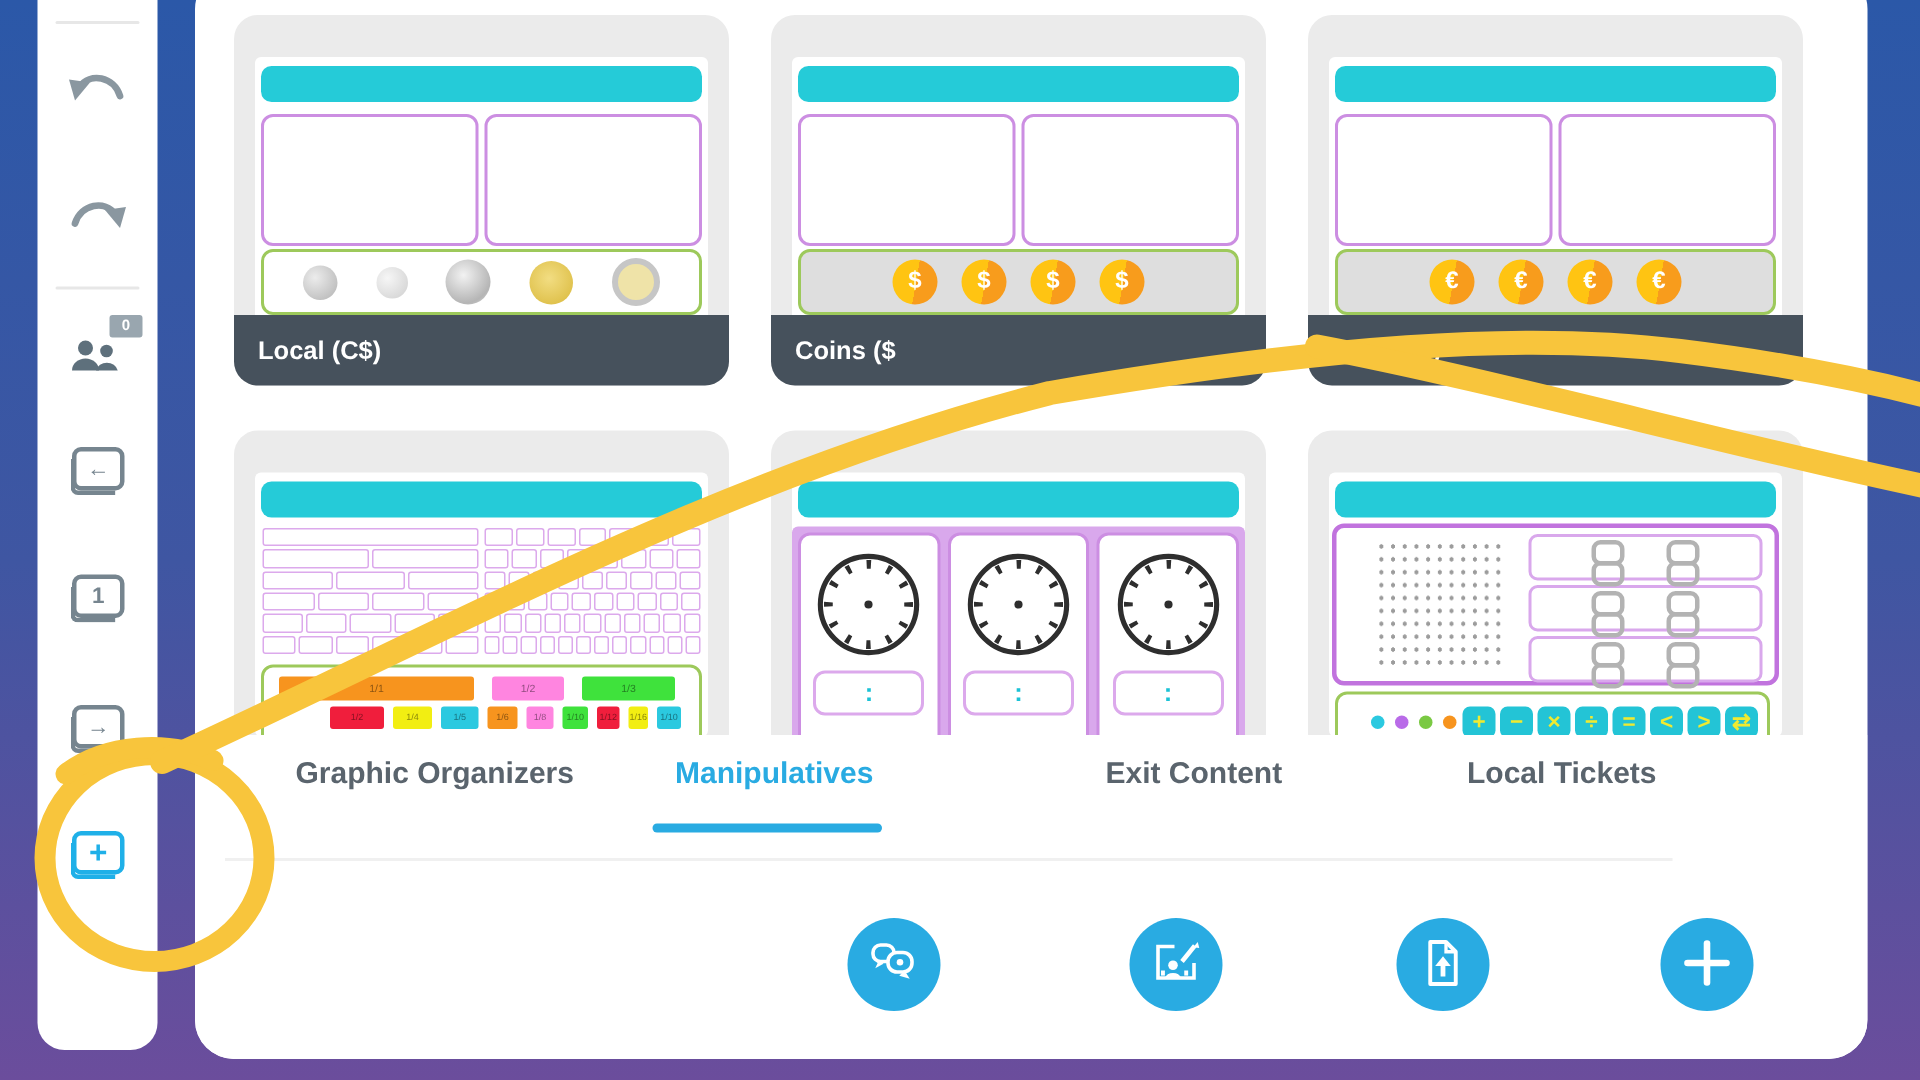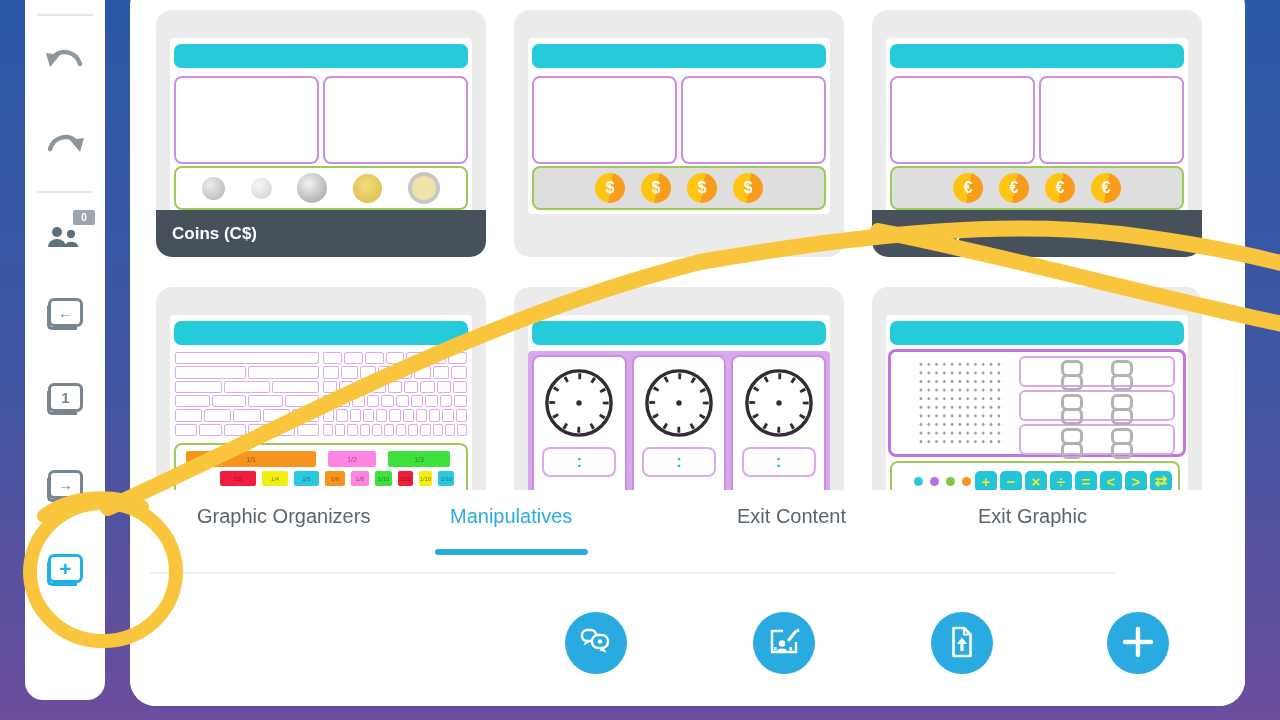--- a/index.html
+++ b/index.html
@@ -80,21 +80,21 @@
   .eight i{display:block;height:11px;border:3px solid #b3b3b3;border-radius:6px;}
   .eight i+i{margin-top:-3px;}
   .ntray{top:174px;padding-left:22px;box-sizing:border-box;}
   .ndots{display:flex;gap:7px;align-items:center;}
   .ndot{width:9px;height:9px;border-radius:50%;}
   .ops{display:flex;gap:3px;margin-left:auto;margin-right:6px;}
   .opkey{width:22px;height:21px;background:#23c4d6;border-radius:5px;color:#f0ea30;
     font-size:15px;font-weight:bold;display:flex;align-items:center;justify-content:center;}
   
   .sheet{position:absolute;left:0;top:510px;width:1115px;height:216px;background:#fff;}
-  .tab{position:absolute;top:15px;font-size:20px;font-weight:400;color:#5a646d;}
+  .tab{position:absolute;top:15px;font-size:20px;font-weight:700;color:#5a646d;}
   .tab.active{color:#29abe2;}
   .tab-underline{position:absolute;left:305px;top:59px;width:153px;height:6px;border-radius:3px;background:#29abe2;}
   .sheet-divider{position:absolute;left:20px;top:82px;width:965px;height:2px;background:#f0f0f0;}
   .abtn{position:absolute;width:62px;height:62px;border-radius:50%;background:#29abe2;
     display:flex;align-items:center;justify-content:center;}
   
   .annot{position:absolute;left:0;top:0;z-index:50;pointer-events:none;}
 </style>
 </head>
 <body>
@@ -181,34 +181,35 @@
       <div class="cyanbar"></div>
       <div class="pbox b1"></div>
       <div class="pbox b2"></div>
       <div class="tray t-even">
           <div class="coin dime"></div>
           <div class="coin nickel"></div>
           <div class="coin quarter"></div>
           <div class="coin loonie"></div>
           <div class="coin toonie"></div>
         </div>
-      <div class="labelbar">Coins (C$)</div>
+      <div class="labelbar">Local (C$)</div>
     </div>
 
     <div class="card r1 c2">
       <div class="page-bg"></div>
       <div class="cyanbar"></div>
       <div class="pbox b1"></div>
       <div class="pbox b2"></div>
       <div class="tray t-gray t-center">
           <div class="coin sym">$</div>
           <div class="coin sym">$</div>
           <div class="coin sym">$</div>
           <div class="coin sym">$</div>
         </div>
+      <div class="labelbar">Coins ($</div>
     </div>
 
     <div class="card r1 c3">
       <div class="page-bg"></div>
       <div class="cyanbar"></div>
       <div class="pbox b1"></div>
       <div class="pbox b2"></div>
       <div class="tray t-gray t-center">
           <div class="coin sym">€</div>
           <div class="coin sym">€</div>
@@ -435,21 +436,21 @@
             <div class="opkey">&gt;</div>
             <div class="opkey">⇄</div>
           </div>
       </div>
     </div>
 
     <section class="sheet">
       <button class="tab" style="left:67px">Graphic Organizers</button>
       <button class="tab active" style="left:320px">Manipulatives</button>
       <button class="tab" style="left:607px">Exit Content</button>
-      <button class="tab" style="left:848px">Exit Graphic</button>
+      <button class="tab" style="left:848px">Local Tickets</button>
       <div class="tab-underline"></div>
       <div class="sheet-divider"></div>
 
       <button class="abtn" style="left:435px;top:122px" title="Chat">
         <span>
           <svg width="34" height="30" viewBox="0 0 34 30">
             <rect x="3" y="3" width="14" height="11" rx="5" fill="none" stroke="#fff" stroke-width="2.4"></rect>
             <path d="M7 13 l-2.5 5.5 5.5-3" fill="#fff"></path>
             <rect x="13" y="8" width="16" height="13" rx="6" fill="#29abe2" stroke="#fff" stroke-width="2.4"></rect>
             <circle cx="21" cy="14.5" r="2.2" fill="#fff"></circle>

